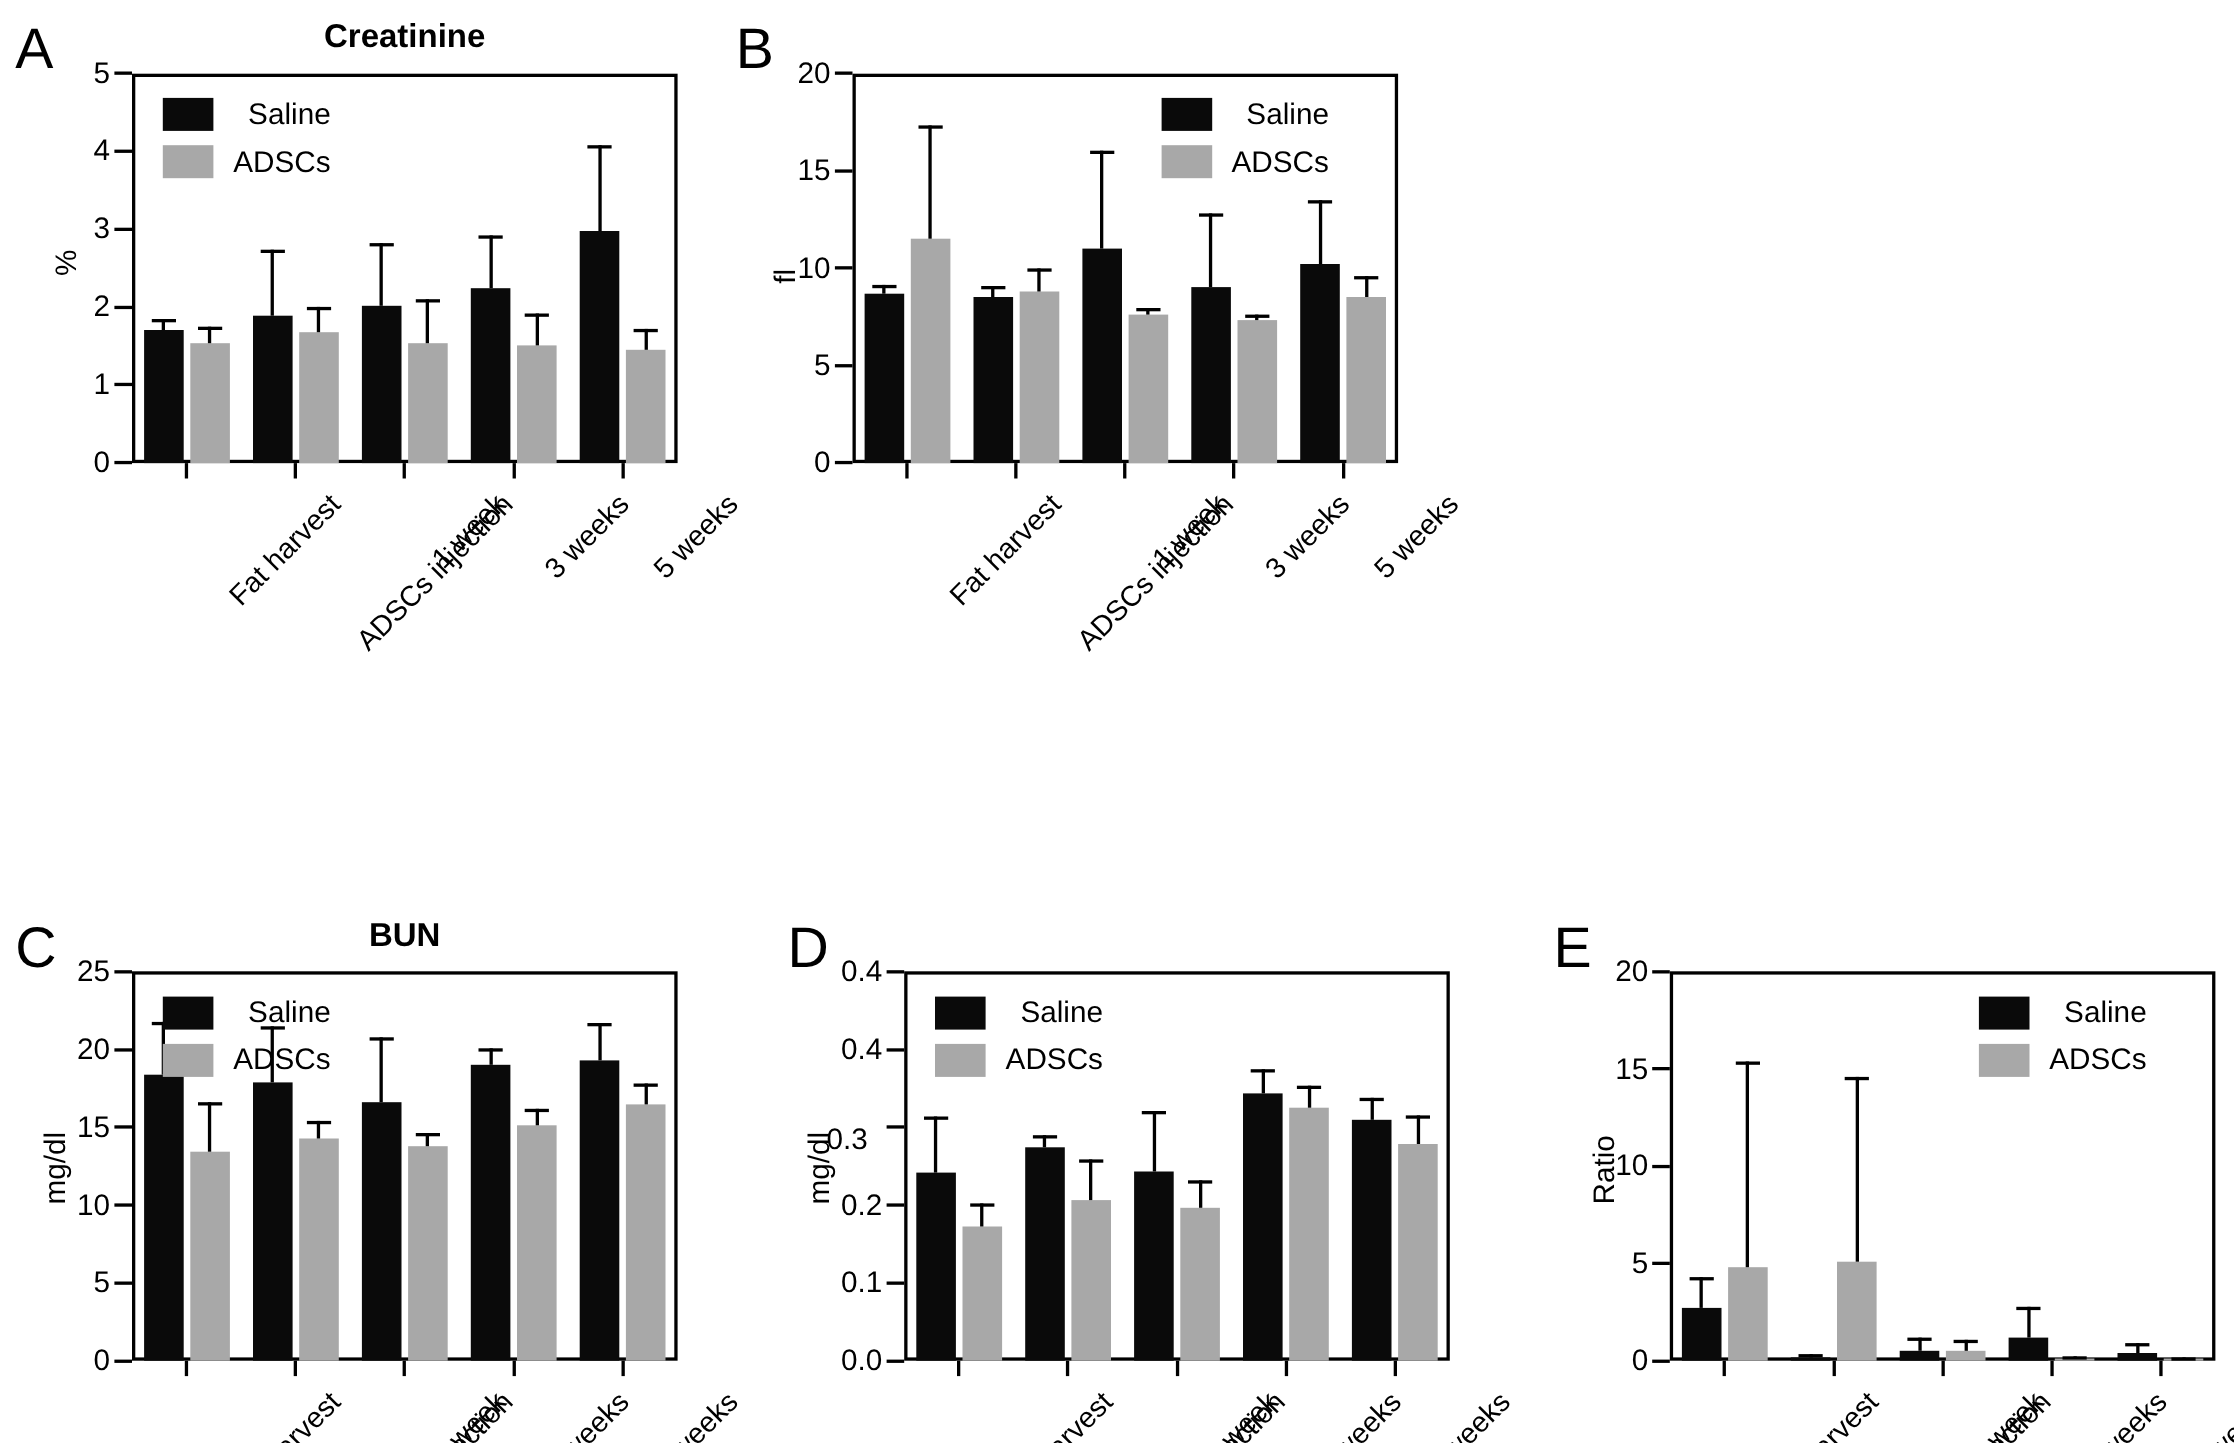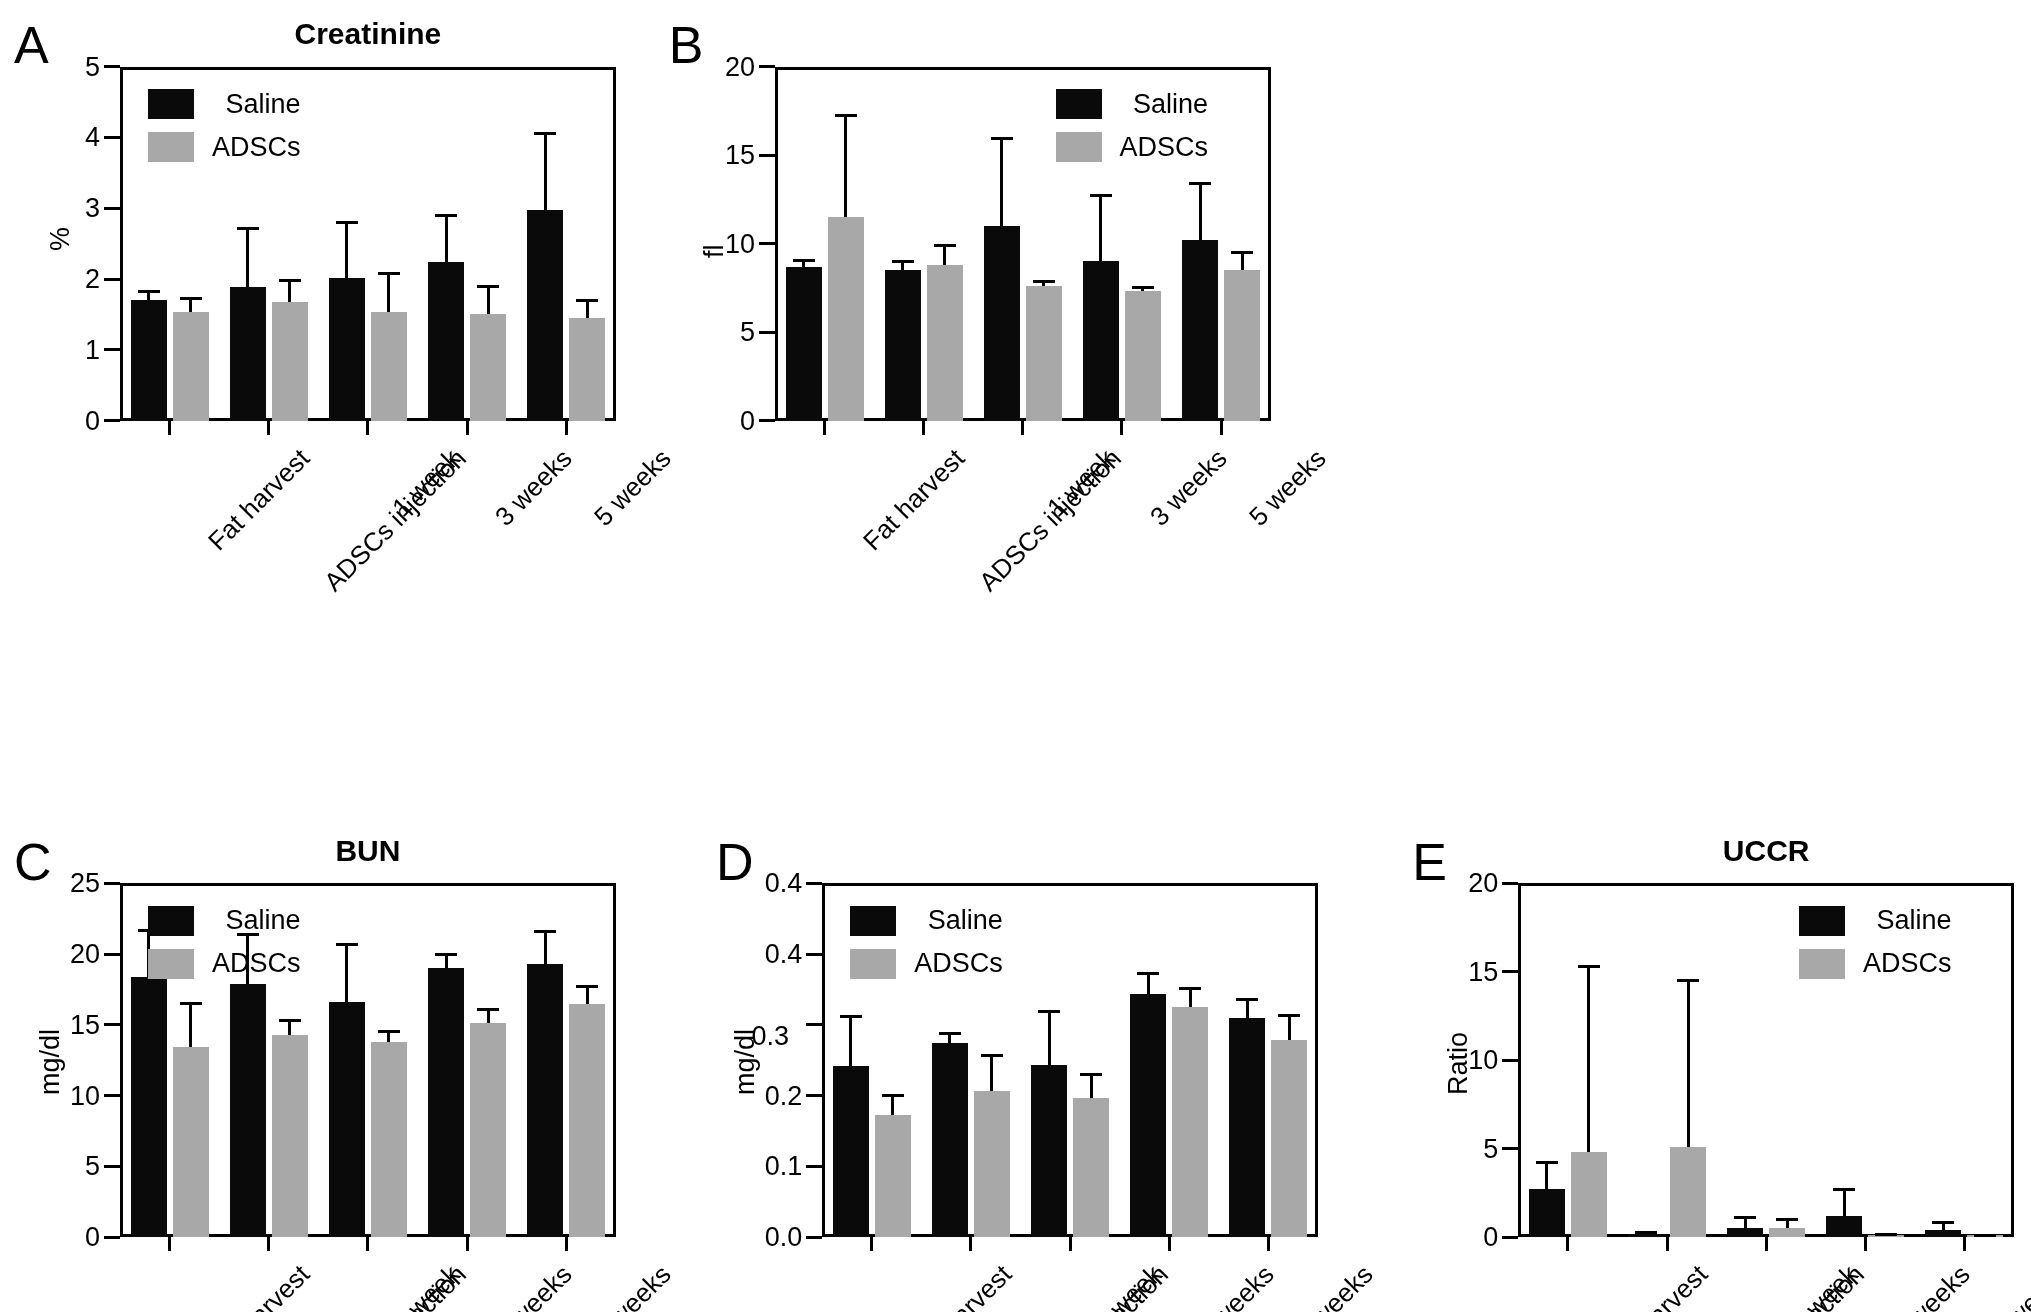--- a/index.html
+++ b/index.html
@@ -292,21 +292,20 @@
           <span>Saline</span>
         </div>
         <div class="row">
           <span class="sw adscs"></span>
           <span>ADSCs</span>
         </div>
       </div>
     </div>
     <div class="panel" style="left: 0px; top: 0px; width: 100%; height: 100%;">
       <div class="panel-letter" style="left: 1412.2px; top: 836px;">E</div>
-      <div style="position: absolute; left: 1518.4px; top: 833.64px; width: 495.6px; text-align: center; font-size: 30px; font-weight: bold;">UCCR</div>
       <div class="plot" style="left: 1518.4px; top: 883.2px; width: 495.6px; height: 354px;"></div>
       <div class="axis-ylabel" style="left: 1442.88px; top: 1095.2px;">Ratio</div>
       <div class="ytick" style="position: absolute; left: 1498.4px; top: 1237.2px; transform: translate(-100%, -50%); right: auto; padding-right: 0px;">0</div>
       <div style="position: absolute; left: 1502.4px; top: 1235.7px; width: 16px; height: 3px; background: rgb(0, 0, 0);"></div>
       <div class="ytick" style="position: absolute; left: 1498.4px; top: 1148.7px; transform: translate(-100%, -50%); right: auto; padding-right: 0px;">5</div>
       <div style="position: absolute; left: 1502.4px; top: 1147.2px; width: 16px; height: 3px; background: rgb(0, 0, 0);"></div>
       <div class="ytick" style="position: absolute; left: 1498.4px; top: 1060.2px; transform: translate(-100%, -50%); right: auto; padding-right: 0px;">10</div>
       <div style="position: absolute; left: 1502.4px; top: 1058.7px; width: 16px; height: 3px; background: rgb(0, 0, 0);"></div>
       <div class="ytick" style="position: absolute; left: 1498.4px; top: 971.7px; transform: translate(-100%, -50%); right: auto; padding-right: 0px;">15</div>
       <div style="position: absolute; left: 1502.4px; top: 970.2px; width: 16px; height: 3px; background: rgb(0, 0, 0);"></div>

